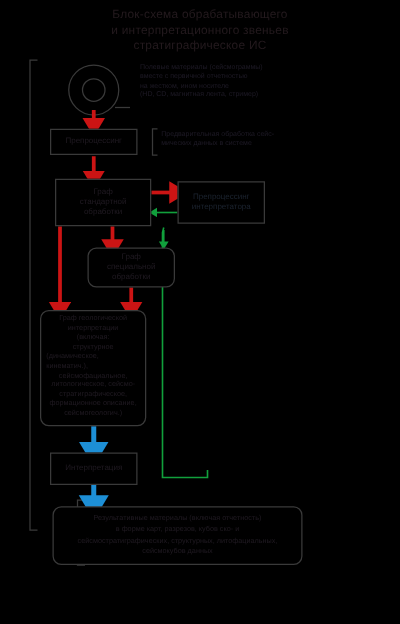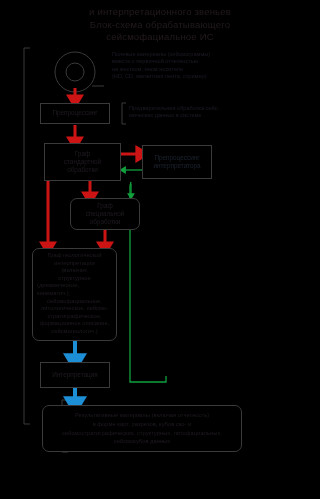--- a/index.html
+++ b/index.html
@@ -20,23 +20,23 @@
 
   .note{position:absolute;font-size:5.6px;line-height:7.4px;color:#1e1a26;
         text-align:left;}
 </style>
 </head>
 <body>
 
 <div class="canvas">
 
   <div class="title">
+    <div>Блок-схема обрабатывающего</div>
     <div>и интерпретационного звеньев</div>
-    <div>Блок-схема обрабатывающего</div>
-    <div>сейсмофациальное ИС</div>
+    <div>стратиграфическое ИС</div>
   </div>
 
   <svg class="overlay" viewBox="0 0 320 499">
     <defs>
       <marker id="ar" markerWidth="7" markerHeight="7" refX="2.2" refY="3" orient="auto">
         <path d="M0,0 L5,3 L0,6 z" fill="#cc1414"></path>
       </marker>
       <marker id="ag" markerWidth="7" markerHeight="7" refX="2.2" refY="3" orient="auto">
         <path d="M0,0 L5,3 L0,6 z" fill="#11a03c"></path>
       </marker>

